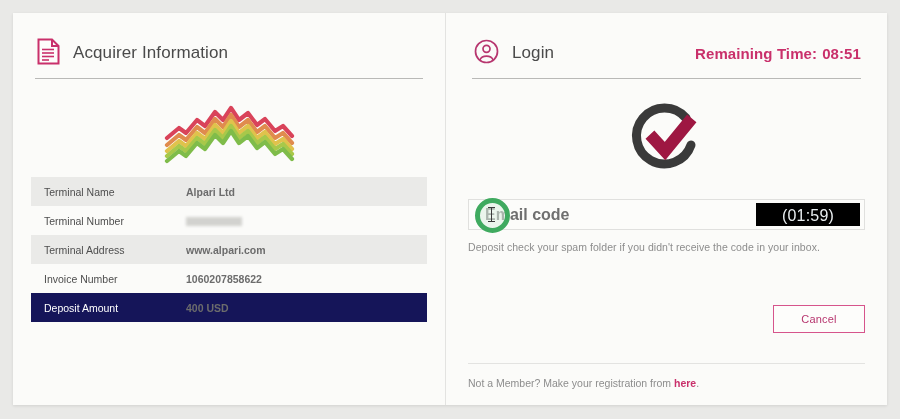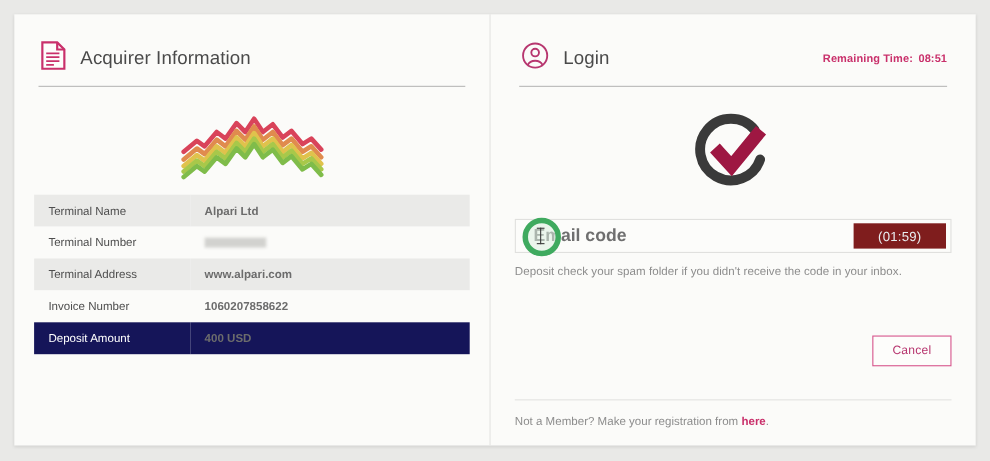--- a/index.html
+++ b/index.html
@@ -52,21 +52,21 @@
     margin-left: 13px;
     letter-spacing: 0.1px;
   }
   .head-rule {
     height: 1px;
     background: #b9b9b7;
     margin: 7px 4px 0 4px;
   }
   .remaining {
     margin-left: auto;
-    font-size: 10px;
+    font-size: 15px;
     font-weight: bold;
     color: #c9306b;
     letter-spacing: 0.1px;
     padding-right: 4px;
   }
   .remaining .rtime { margin-left: 5px; }
 
   
   .logo-wrap {
     margin-top: 12px;
@@ -133,26 +133,26 @@
     font-size: 16px;
     color: #555;
     padding-left: 16px;
     flex: 1;
     height: 100%;
     font-weight: bold;
   }
   .code-input::placeholder { color: #6f6f6f; }
   .resend-btn {
     margin-right: 4px;
-    width: 84px; height: 23px;
-    background: #7f1d1d;
+    width: 104px; height: 23px;
+    background: #000000;
     border: 0;
     color: #e9eef0;
     font-family: "Liberation Sans", sans-serif;
-    font-size: 12px;
+    font-size: 16px;
     text-align: center;
     line-height: 23px;
     letter-spacing: 0.2px;
   }
   .cursor-ring {
     position: absolute;
     left: 6px; top: -2px;
     width: 35px; height: 35px;
     border-radius: 50%;
     border: 5px solid #3faa5f;
@@ -184,21 +184,21 @@
   }
 
   .btn-row {
     position: absolute;
     right: 22px;
     top: 292px;
     display: flex;
     gap: 12px;
   }
   .btn {
-    width: 72px; height: 28px;
+    width: 92px; height: 28px;
     font-family: "Liberation Sans", sans-serif;
     font-size: 11px;
     letter-spacing: 0.2px;
     border: 0;
     cursor: pointer;
   }
   .btn-cancel {
     background: #fdfdfb;
     border: 1px solid #d6548c;
     color: #b7366f;

